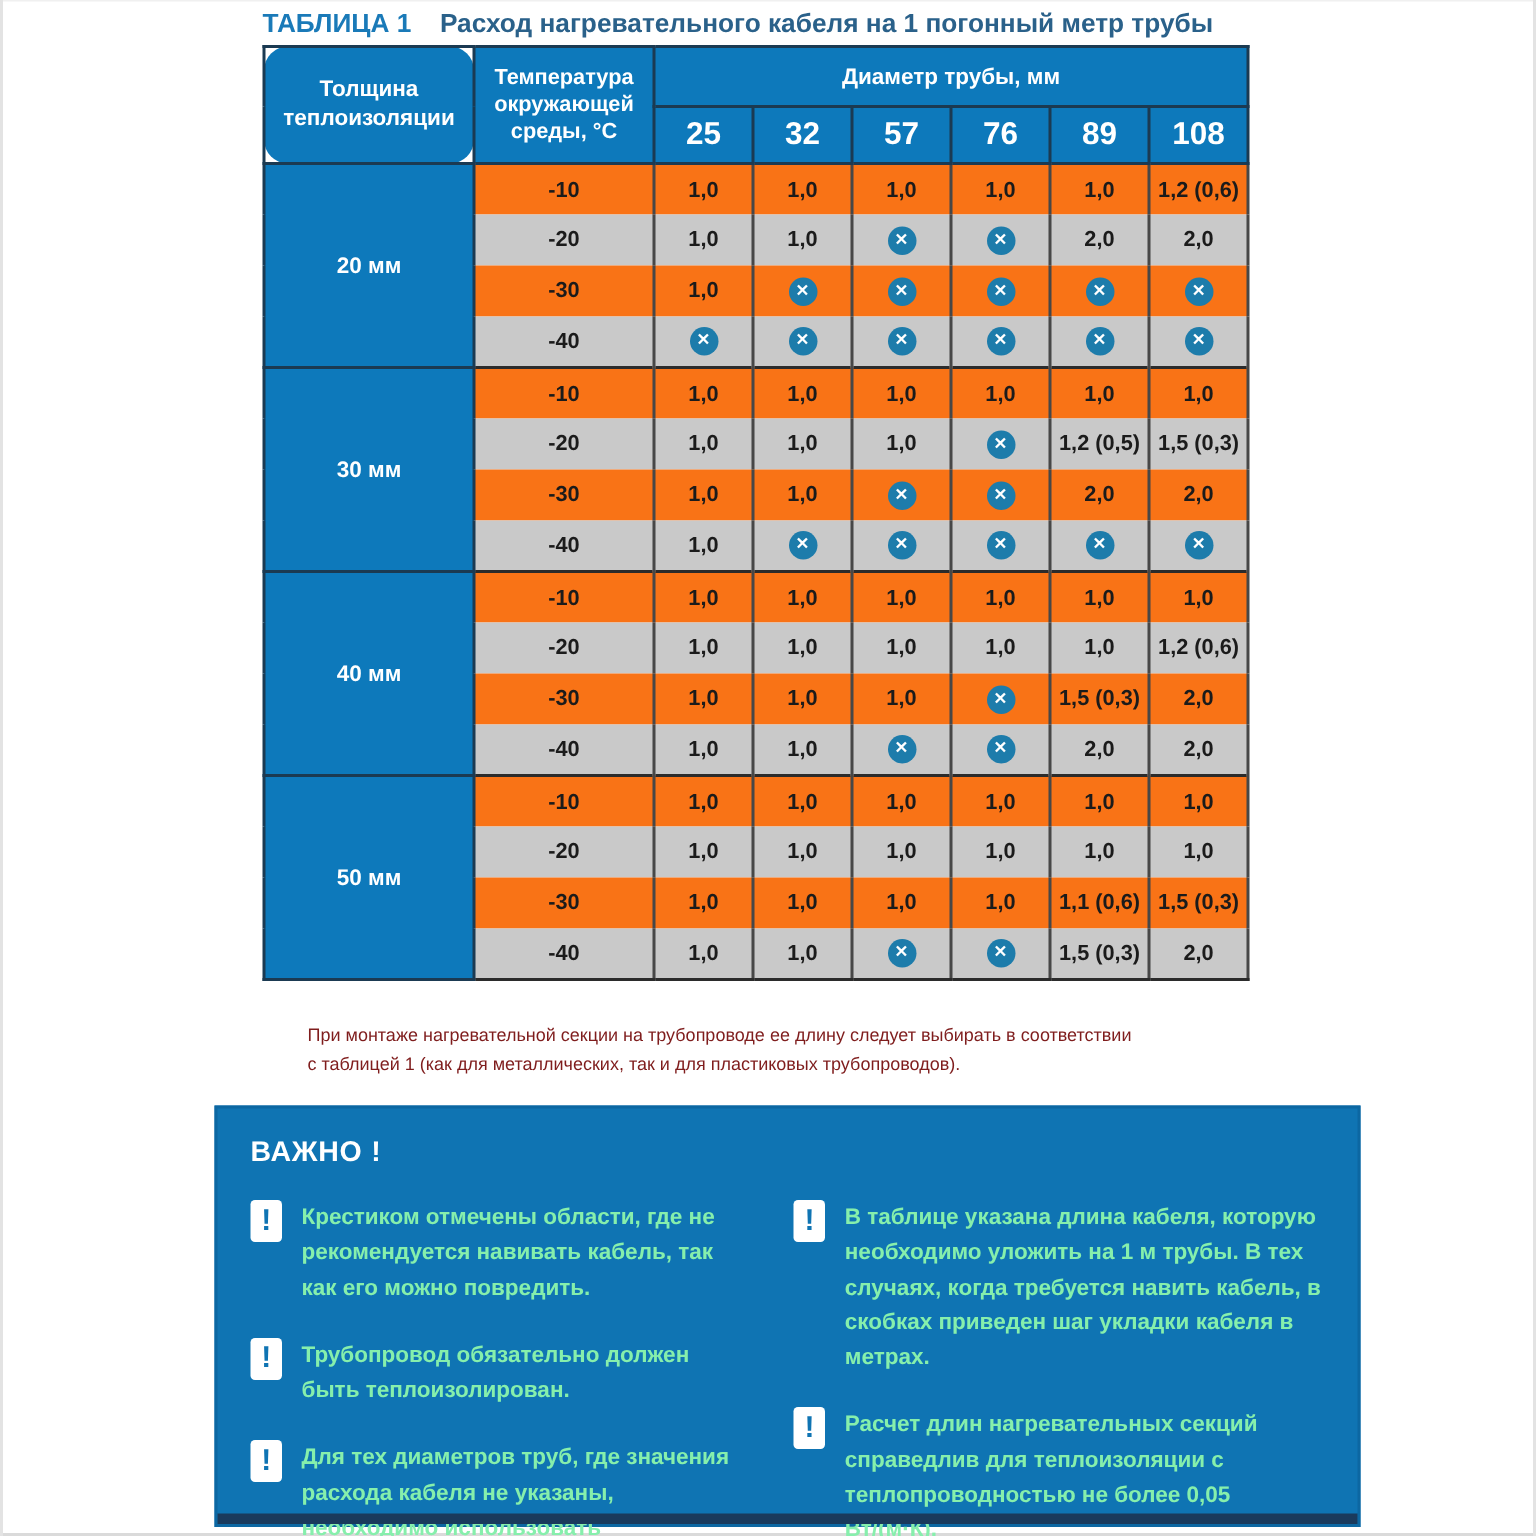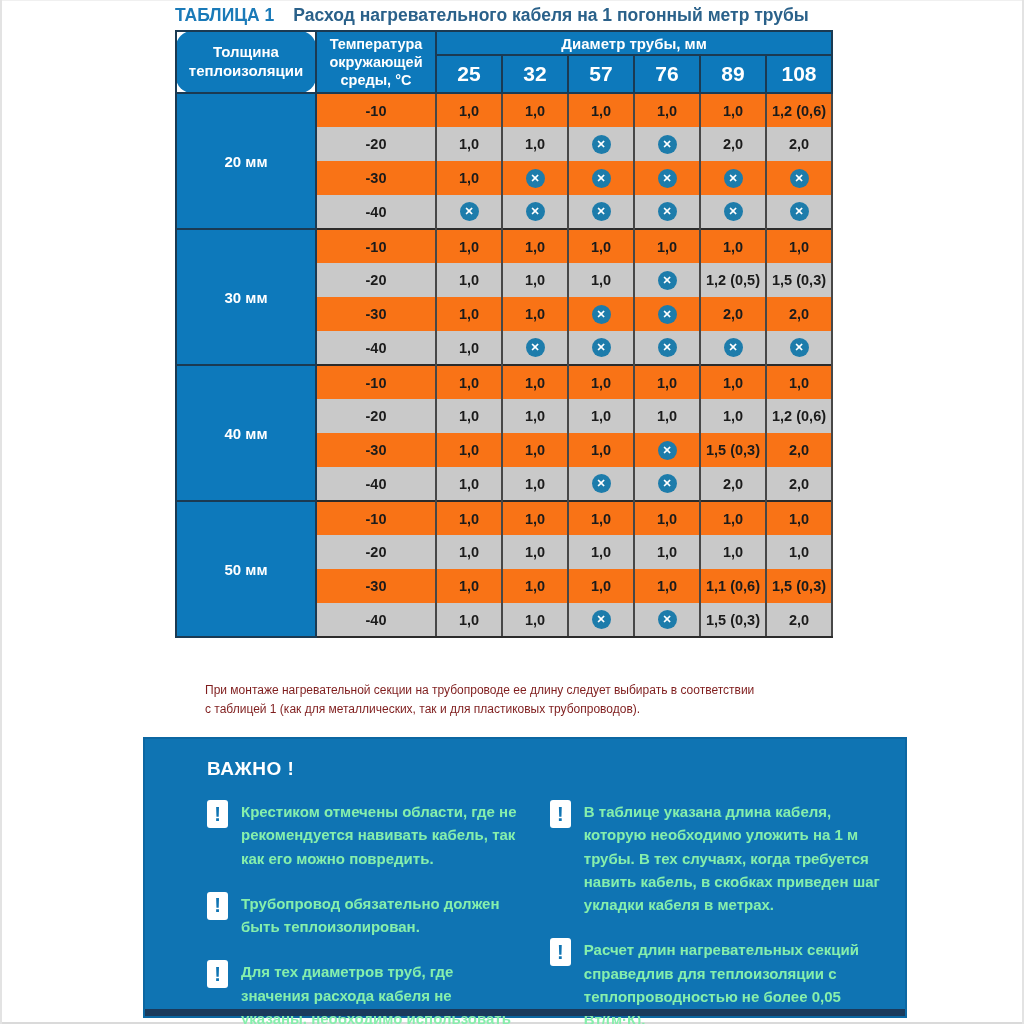--- a/index.html
+++ b/index.html
@@ -32,21 +32,21 @@
     position:absolute;left:175px;top:30px;width:658px;
     border-collapse:collapse;table-layout:fixed;
   }
   table.main th, table.main td{padding:0;text-align:center;vertical-align:middle;}
   thead th{
     background:var(--table-blue);color:#fff;font-weight:bold;
     border:2px solid var(--navy);
   }
   th.h-thick{width:140px;font-size:15px;line-height:1.25;border-radius:16px;}
   th.h-temp{width:120px;font-size:14.5px;line-height:1.25;}
-  th.h-diam{height:24px;font-size:15px;}
+  th.h-diam{height:40px;font-size:15px;}
   th.h-d{height:38px;font-size:21px;}
   col.c-d{width:66px;}
   td.g-thick{
     background:var(--table-blue);color:#fff;font-weight:bold;font-size:15px;
     border:2px solid var(--navy);
   }
   tbody tr.r{height:34px;}
   td.temp, td.c{
     font-size:14.5px;font-weight:bold;color:var(--ink);
     border-left:2px solid #474747;border-right:2px solid #474747;
@@ -64,21 +64,21 @@
   
   .note{
     position:absolute;left:205px;top:681px;color:#7f1d1d;
     font-size:12px;line-height:1.55;
   }
   .note div{white-space:nowrap;}
 
   
   .impbox{
     position:absolute;left:143px;top:737px;width:764px;height:281px;
-    background:var(--box-blue);border:2px solid #0c67a2;padding-left:40px;
+    background:var(--box-blue);border:2px solid #0c67a2;
   }
   .impbox .bottom-bar{
     position:absolute;left:0;right:0;bottom:0;height:7px;background:var(--box-bar);
   }
   .imp-title{color:#ffffff;font-size:19px;font-weight:bold;margin:19px 0 0 22px;letter-spacing:.5px;}
   .imp-cols{display:flex;margin:20px 22px 0 22px;gap:30px;}
   .imp-col.left{width:338px;}
   .imp-col.right{width:360px;}
   .imp-item{display:flex;margin-bottom:22px;}
   .imp-icon{

